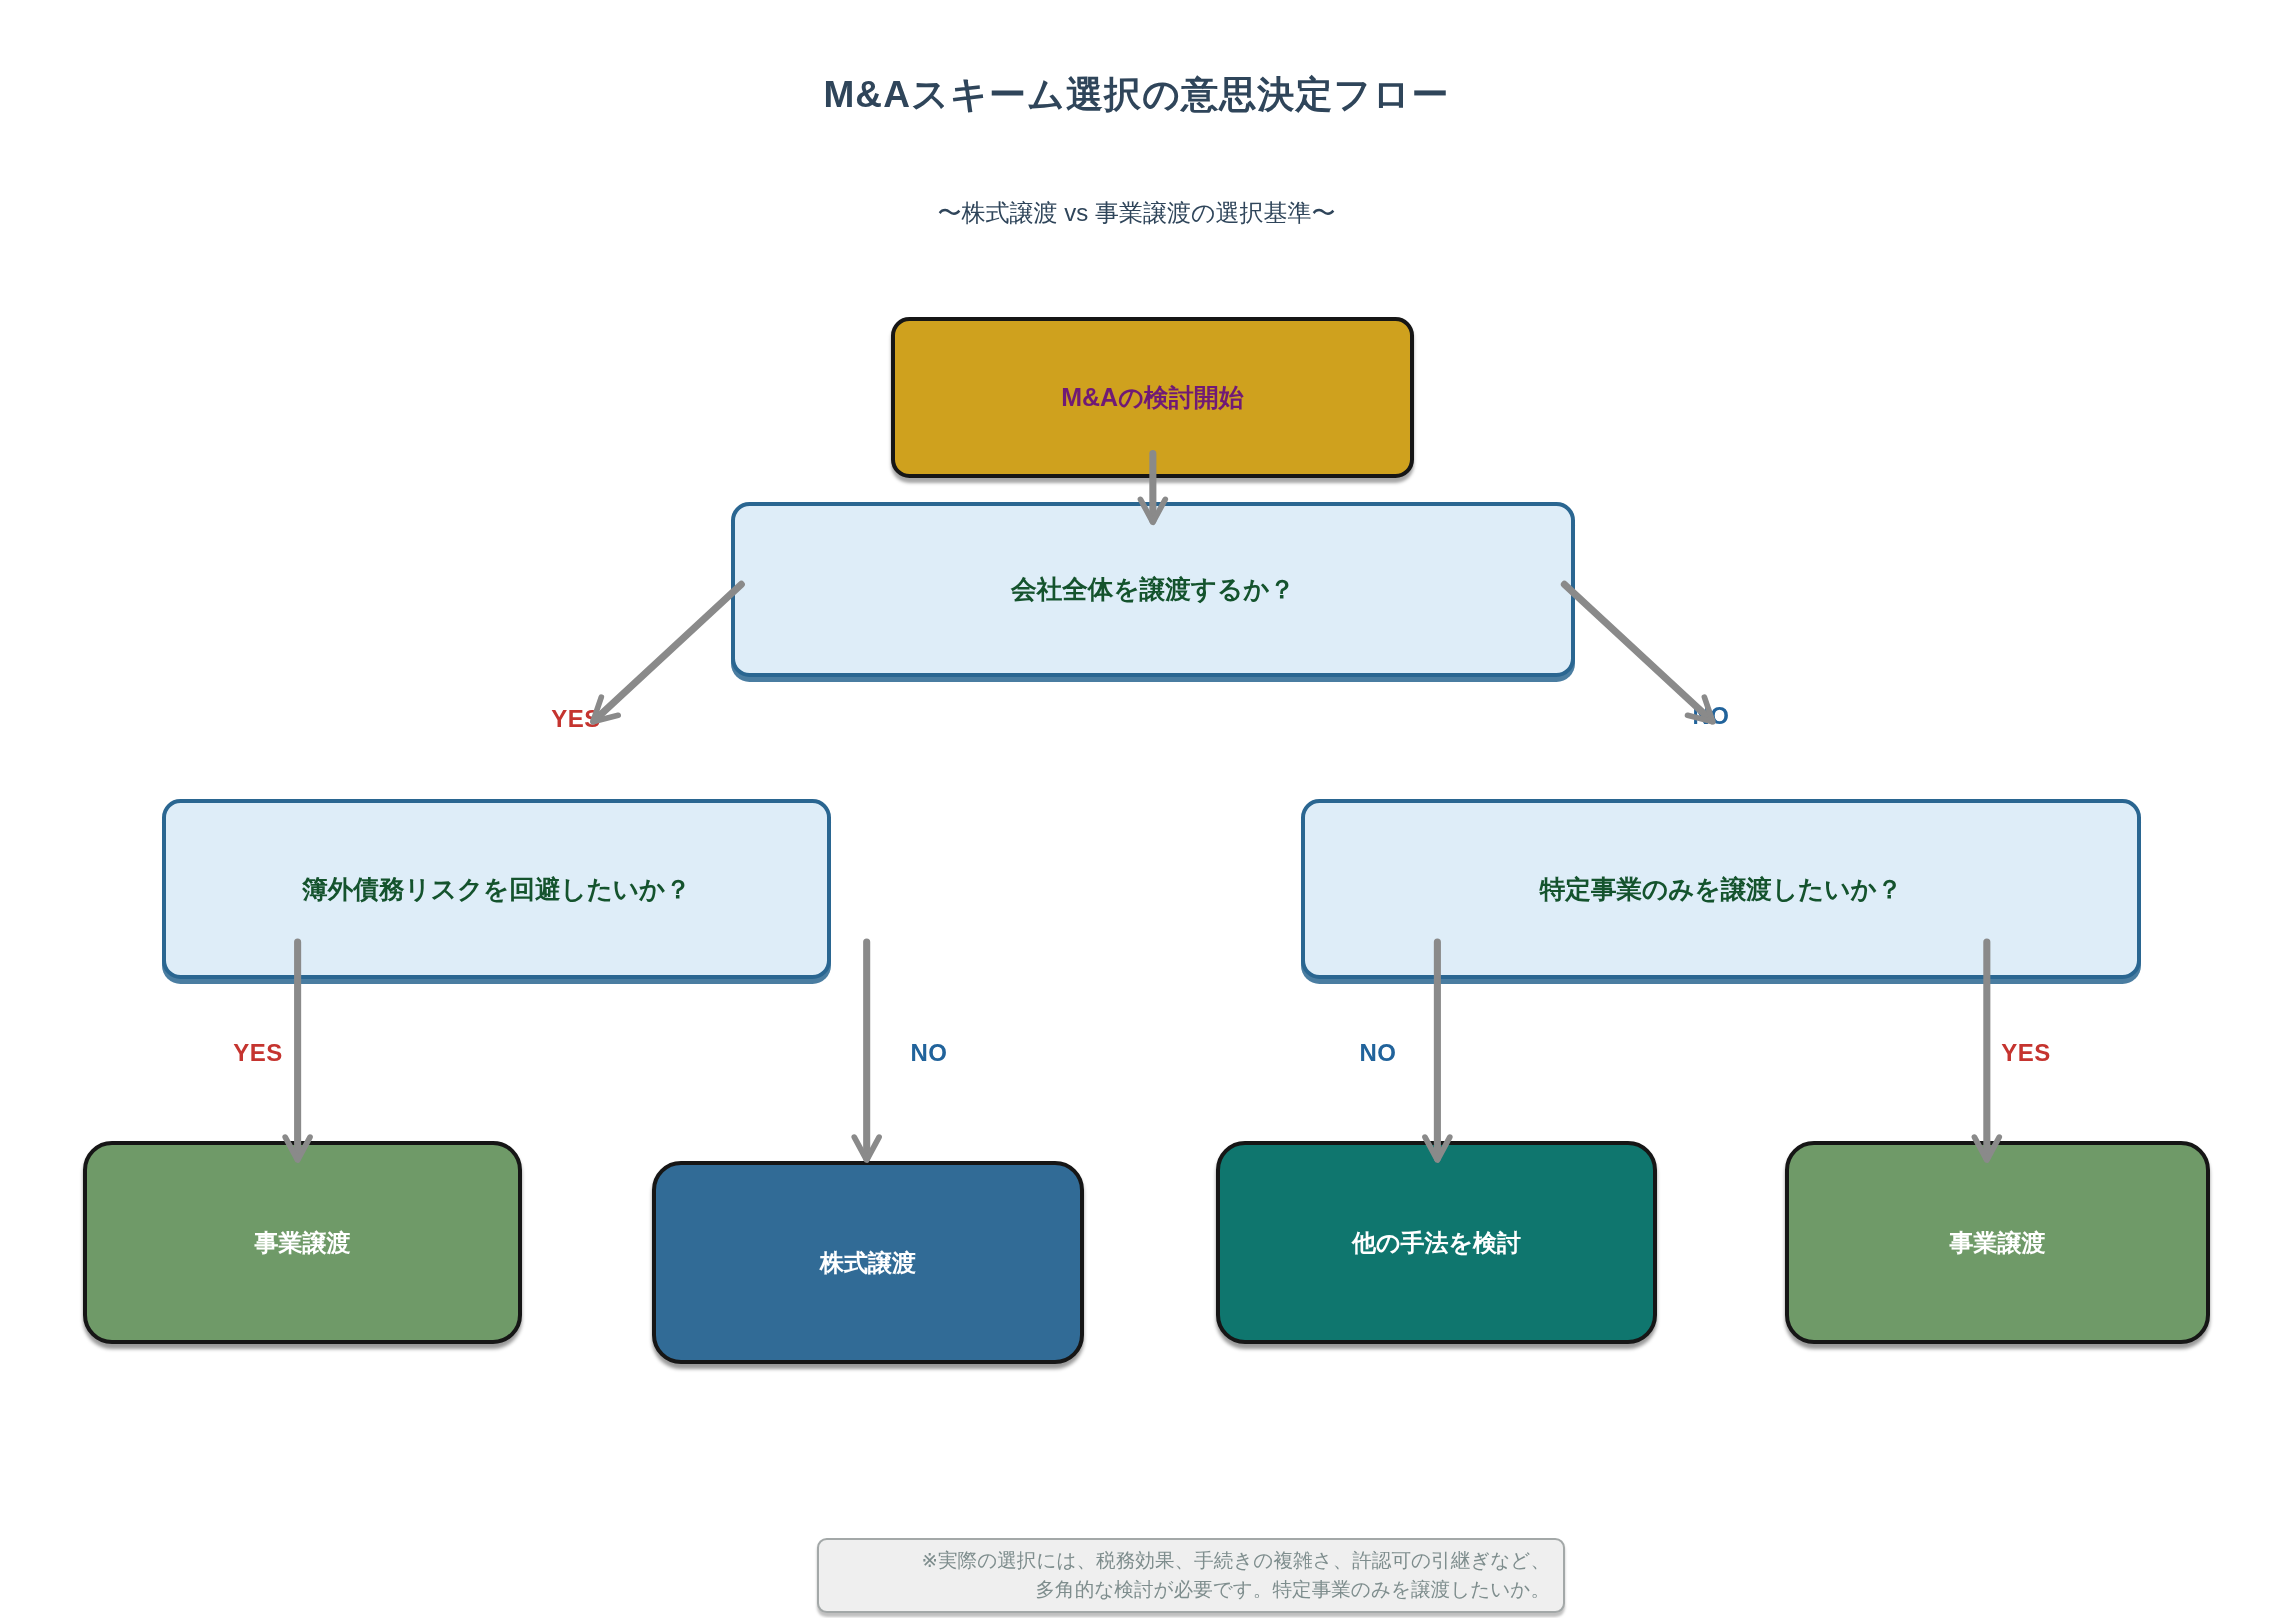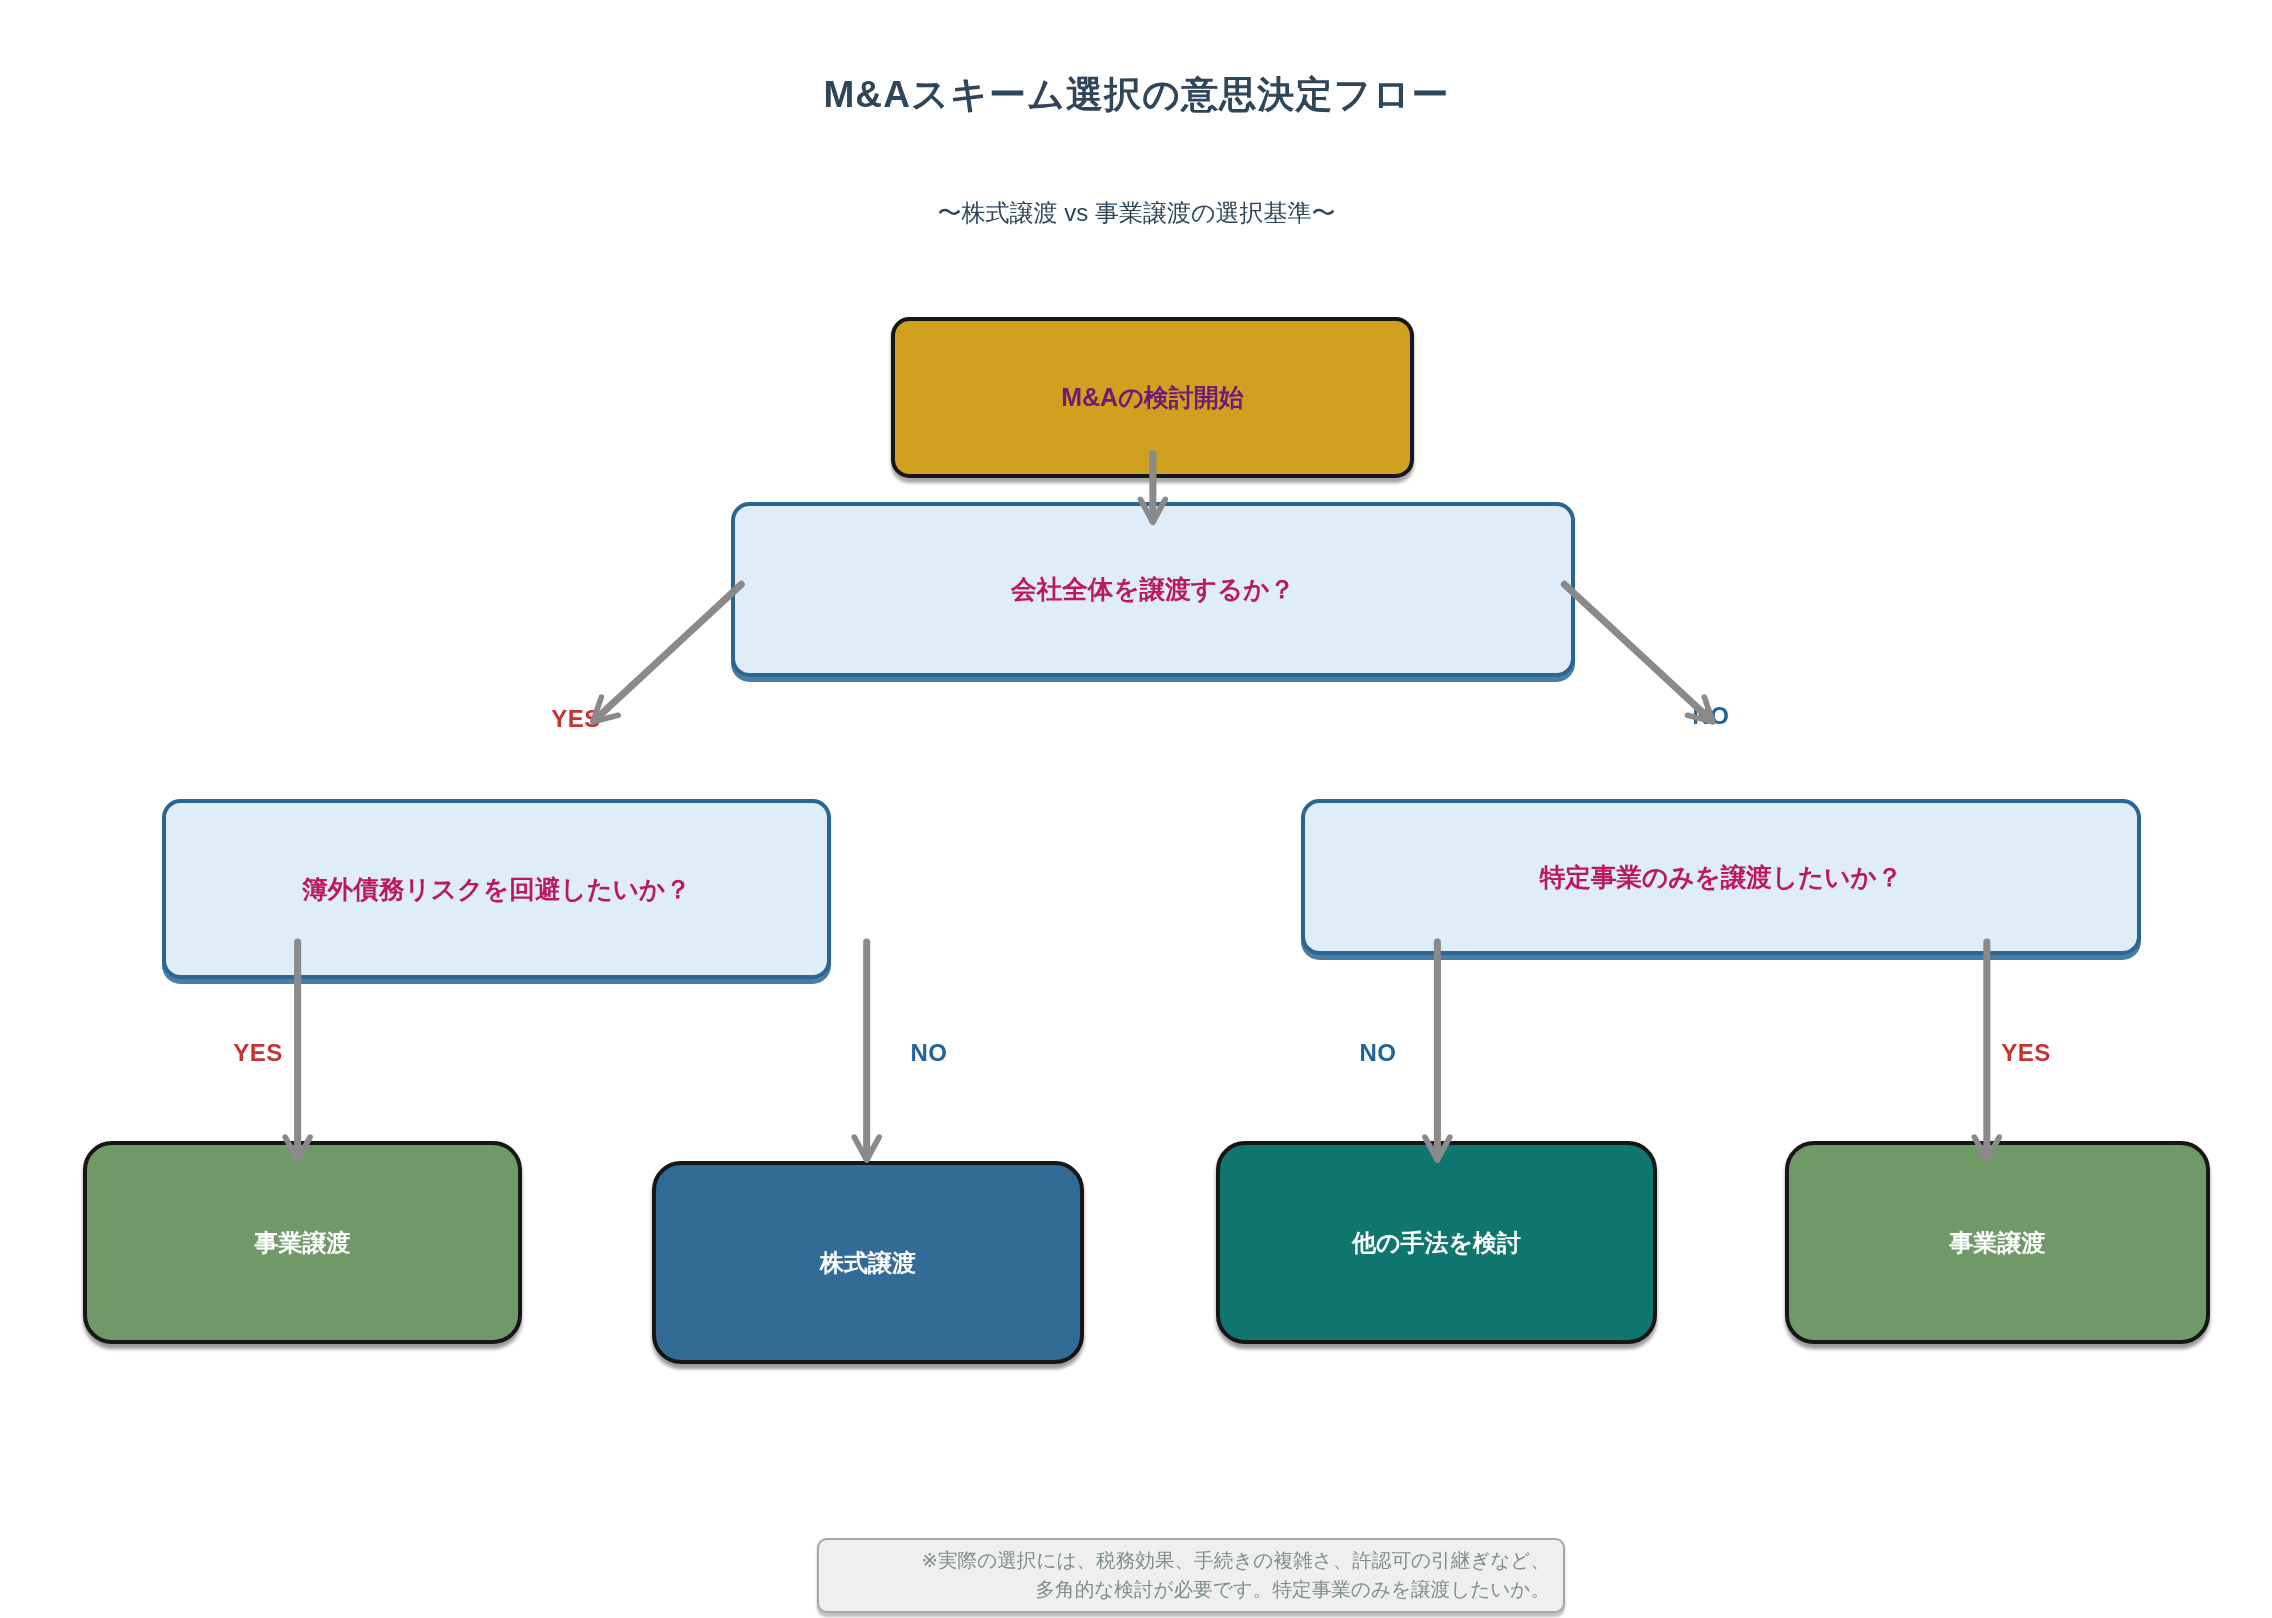--- a/index.html
+++ b/index.html
@@ -24,25 +24,25 @@
   }
   .start-node{
     left:891px;top:317px;width:523px;height:161px;
     background:#CFA11E;border:4.9px solid #161616;border-radius:18.5px;
     box-shadow:0 4.4px 3.3px rgba(0,0,0,0.35);
     color:#701a75;font-size:25px;font-weight:bold;
   }
   .decision-node{
     background:#DEEDF8;border:4.9px solid #2A6691;border-radius:18.5px;
     box-shadow:0 4.9px 0 rgba(42,102,145,0.85);
-    color:#be185d;font-size:25.6px;font-weight:bold;
+    color:#14532d;font-size:25.6px;font-weight:bold;
   }
   .decision-q1{left:731px;top:502px;width:844px;height:175px;}
   .decision-q2l{left:162px;top:799px;width:669px;height:180px;}
-  .decision-q2r{left:1301px;top:799px;width:840px;height:156px;}
+  .decision-q2r{left:1301px;top:799px;width:840px;height:180px;}
 
   .terminal-node{
     top:1141px;height:203px;border:4.9px solid #161616;border-radius:29px;
     box-shadow:0 4.9px 3.8px rgba(0,0,0,0.4);
     color:#ffffff;font-size:24px;font-weight:bold;
   }
   .terminal-green1{left:83px;width:439px;background:#6F9A68;}
   .terminal-blue{left:652px;width:432px;background:#316B96;margin-top:20px;}
   .terminal-pink{left:1216px;width:441px;background:#0f766e;}
   .terminal-green2{left:1785px;width:425px;background:#6F9A68;}

